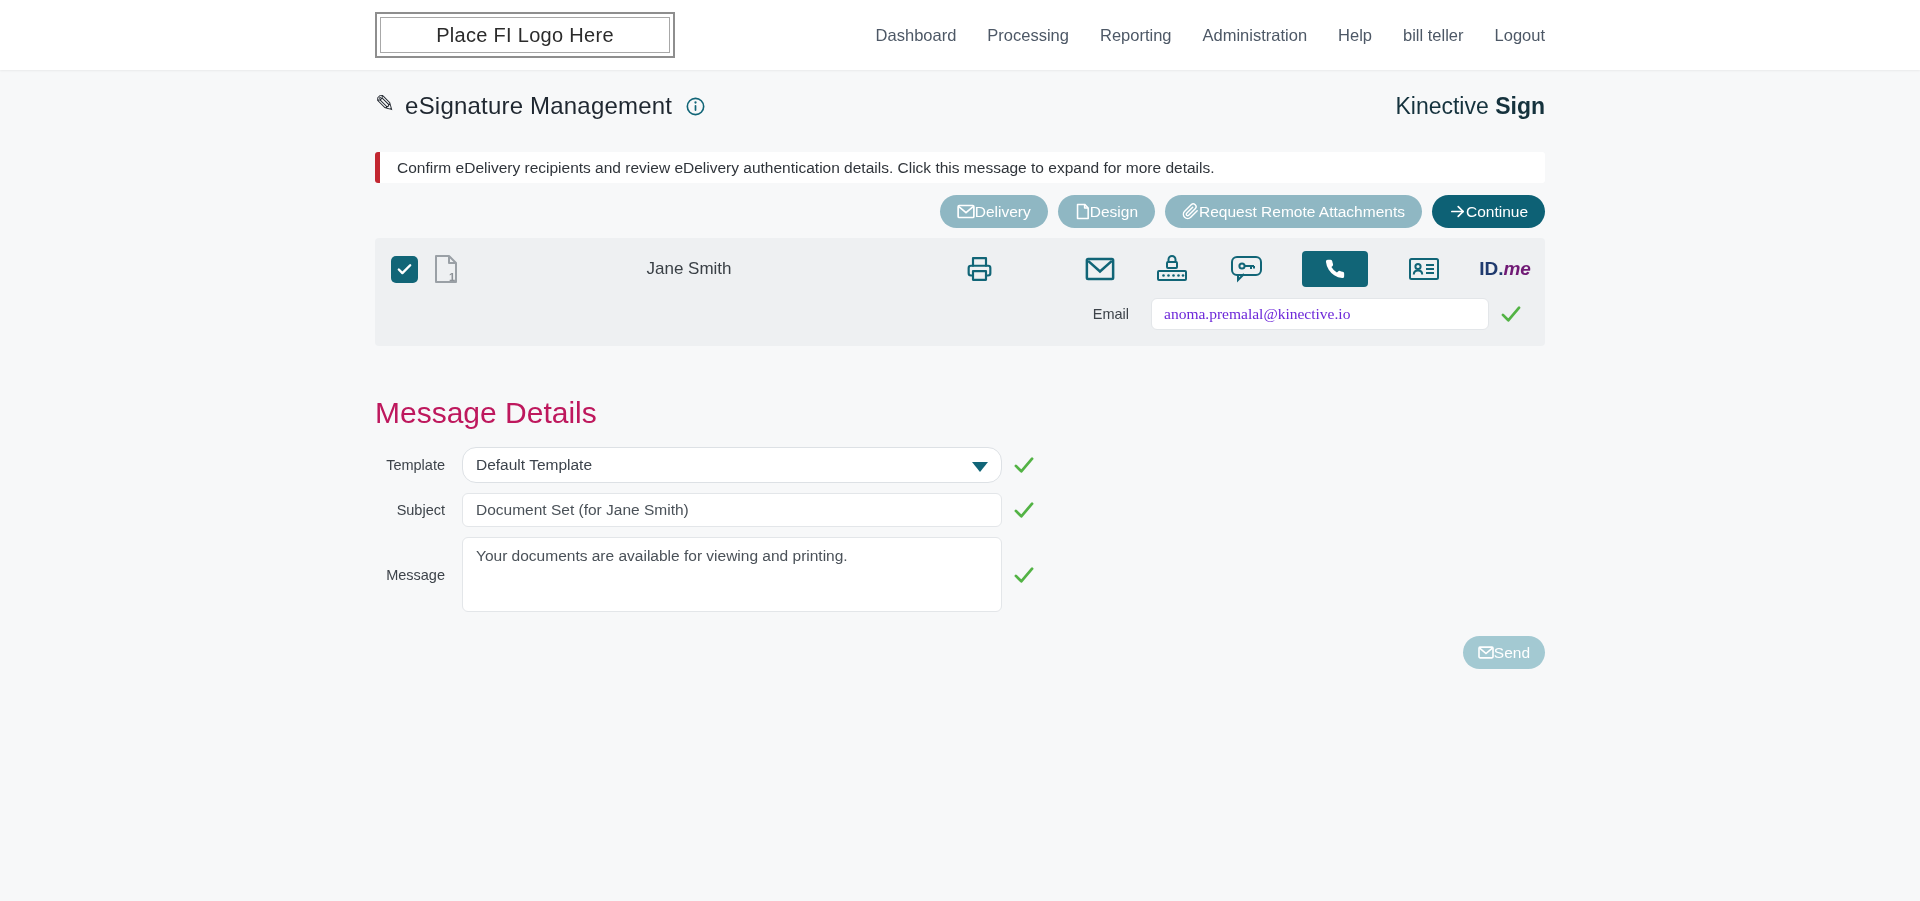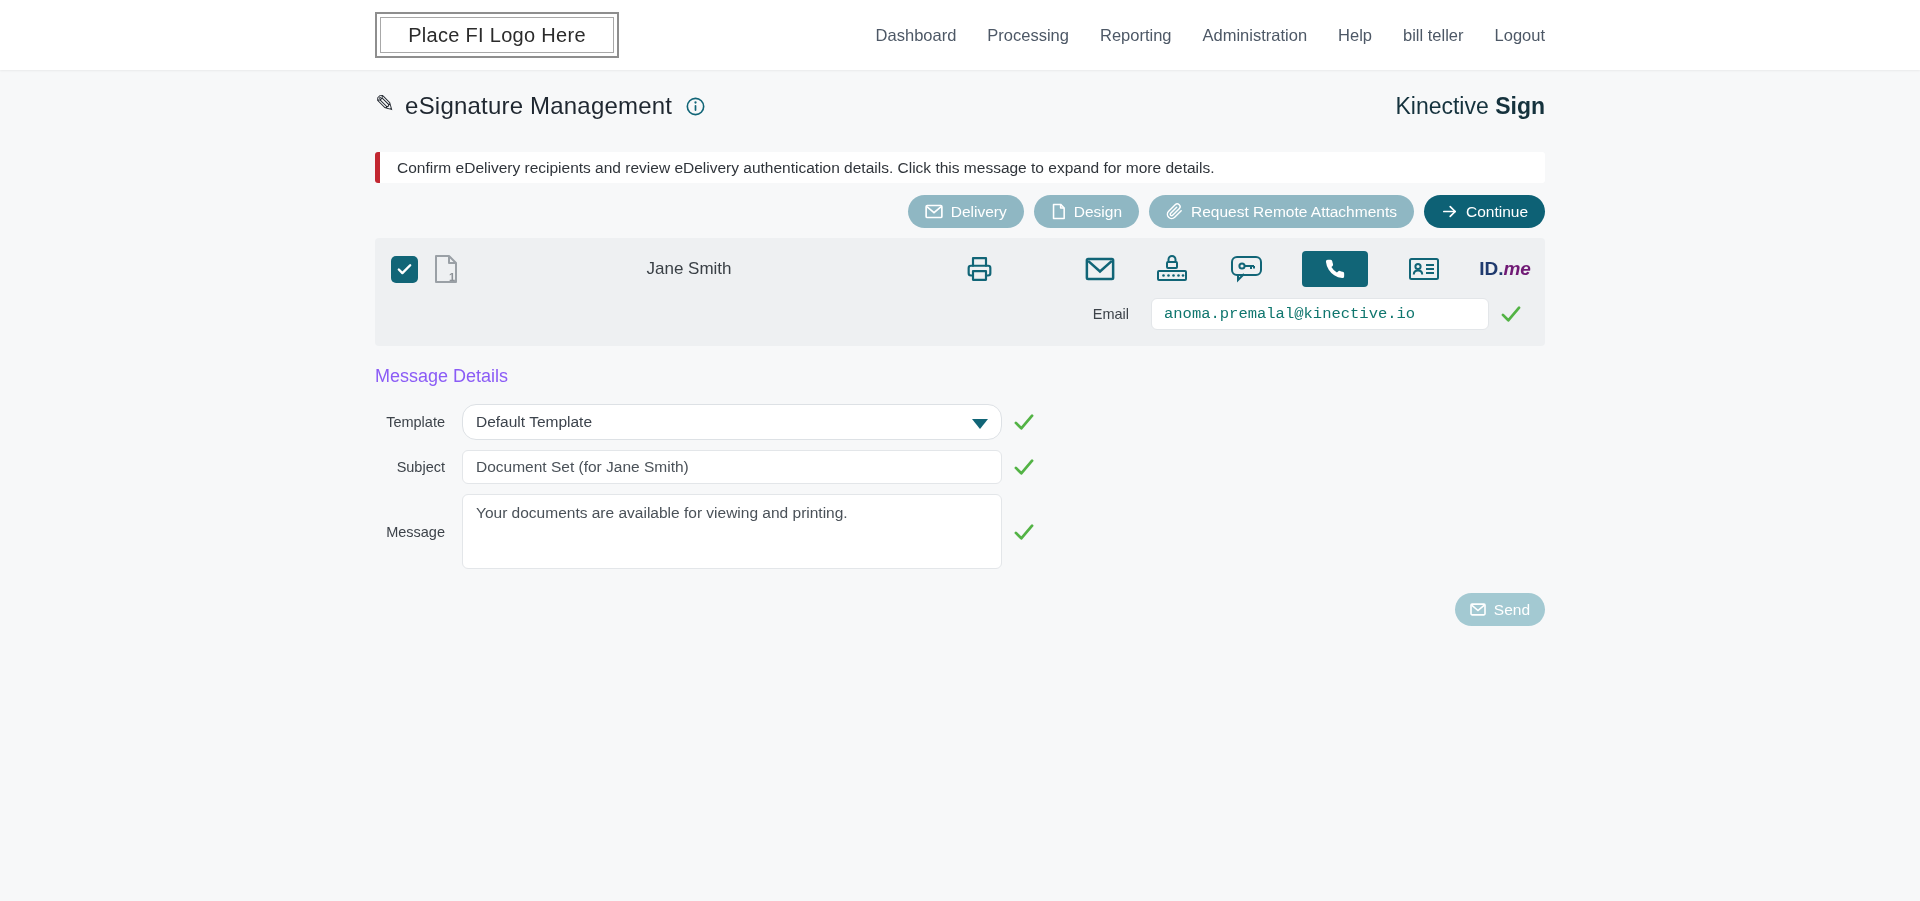--- a/index.html
+++ b/index.html
@@ -7,21 +7,21 @@
   body {
     font-family:"Liberation Sans","DejaVu Sans",sans-serif;
     background:#f7f8f9; color:#333a42;
   }
   .container { width:1170px; margin:0 auto; }
 
   
   .header { background:#ffffff; height:70px; box-shadow:0 1px 2px rgba(0,0,0,.06); }
   .header .container { height:70px; display:flex; align-items:center; justify-content:space-between; }
   .logo-box {
-    width:244px; height:46px; border:2px solid #8e8e8e; outline:1px solid #a8a8a8; outline-offset:-6px;
+    width:300px; height:46px; border:2px solid #8e8e8e; outline:1px solid #a8a8a8; outline-offset:-6px;
     display:flex; align-items:center; justify-content:center;
     font-size:20px; color:#2b2b2b; letter-spacing:.3px;
   }
   .nav { display:flex; align-items:center; gap:31px; }
   .nav a { text-decoration:none; color:#4d5866; font-size:16.5px; cursor:pointer; }
 
   
   .main { padding-top:16px; }
   .title-row { display:flex; align-items:center; justify-content:space-between; height:40px; }
   .title-left { display:flex; align-items:center; gap:10px; }
@@ -36,21 +36,21 @@
   .alert {
     margin-top:26px; height:31px; background:#ffffff; border-left:5px solid #c22731;
     border-radius:3px; display:flex; align-items:center; padding-left:17px;
     font-size:15.5px; color:#30353b; cursor:pointer;
   }
 
   
   .actions { margin-top:12px; display:flex; justify-content:flex-end; gap:10px; }
   .pill {
     height:33px; border:none; border-radius:17px; padding:0 17px;
-    display:inline-flex; align-items:center; gap:8px;
+    display:inline-flex; align-items:center; 
     color:#ffffff; font-size:15.5px; font-family:inherit; cursor:pointer;
   }
   .pill.light { background:#8fb7c3; }
   .pill.dark  { background:#0d6175; }
 
   
   .recipient-card { margin-top:10px; background:#eef0f2; border-radius:4px; padding:6px 0 16px 0; }
   .r-row1 { display:grid; grid-template-columns:58px 56px 400px 180px 1fr; align-items:center; height:50px; }
   .cb-cell { padding-left:16px; }
   .checkbox-checked {
@@ -69,35 +69,35 @@
   }
   .idme { font-size:19px; cursor:pointer; background:none; border:none; font-family:inherit; }
   .idme .id { font-weight:800; color:#1f3a6e; }
   .idme .me { font-style:italic; color:#701a75; font-weight:600; }
 
   .r-row2 { display:flex; align-items:center; justify-content:flex-end; margin-top:4px; padding-right:12px; }
   .r-row3 { display:flex; align-items:center; justify-content:flex-end; margin-top:9px; padding-right:12px; }
   .field-label { font-size:14.5px; color:#3d434a; }
   .email-input {
     width:338px; height:32px; margin-left:22px; border:1px solid #e3e6e9; border-radius:6px;
-    background:#fff; padding:0 12px; font-size:15.5px; color:#0f766e; font-family:Liberation Mono, monospace;
+    background:#fff; padding:0 12px; font-size:15.5px; color:#6d28d9; font-family:Liberation Serif, serif;
   }
   .phone-input {
     width:338px; height:37px; margin-left:22px; border:2px solid #43a843; border-radius:8px;
     background:#fff; padding:0 11px; font-size:15.5px; color:#3e444b; font-family:inherit; outline:none;
   }
   .status-cell { width:44px; display:flex; justify-content:center; }
   .sms-label { font-size:13px; color:#4a5058; text-align:right; line-height:1.35; width:74px; }
   .sms-checkbox {
     width:24px; height:24px; background:#fff; border:1px solid #c9ced4; border-radius:4px;
     margin-left:14px; margin-right:32px; cursor:pointer;
   }
 
   
-  .md-heading { margin-top:20px; font-size:18px; font-weight:500; color:#8b5cf6; }
+  .md-heading { margin-top:50px; font-size:30px; font-weight:500; color:#be185d; }
   .md-form { margin-top:17px; display:flex; }
   .md-left { width:462px; display:flex; align-items:center; }
   .md-left .field-label { width:58px; text-align:right; }
   .select-box {
     position:relative; width:346px; height:36px; margin-left:20px; background:#fff;
     border:1px solid #dde1e5; border-radius:14px; display:flex; align-items:center;
     padding:0 34px 0 13px; font-size:15.5px; cursor:pointer;
   }
   .select-box .placeholder { color:#8d949c; }
   .select-box .value { color:#3c434c; }

